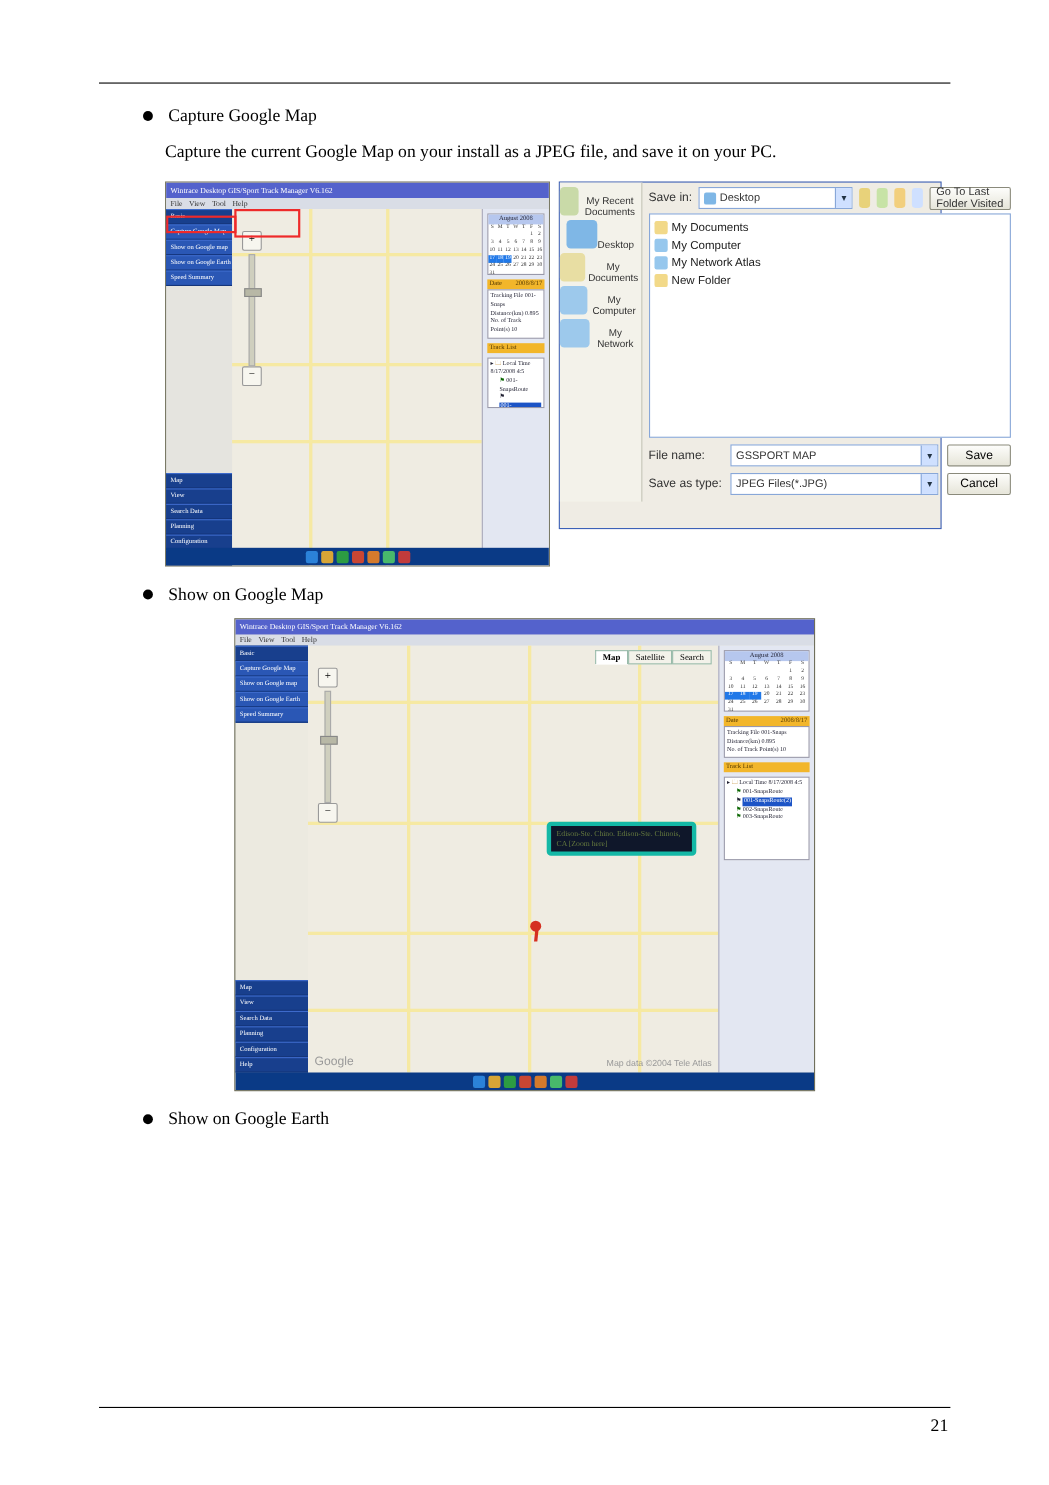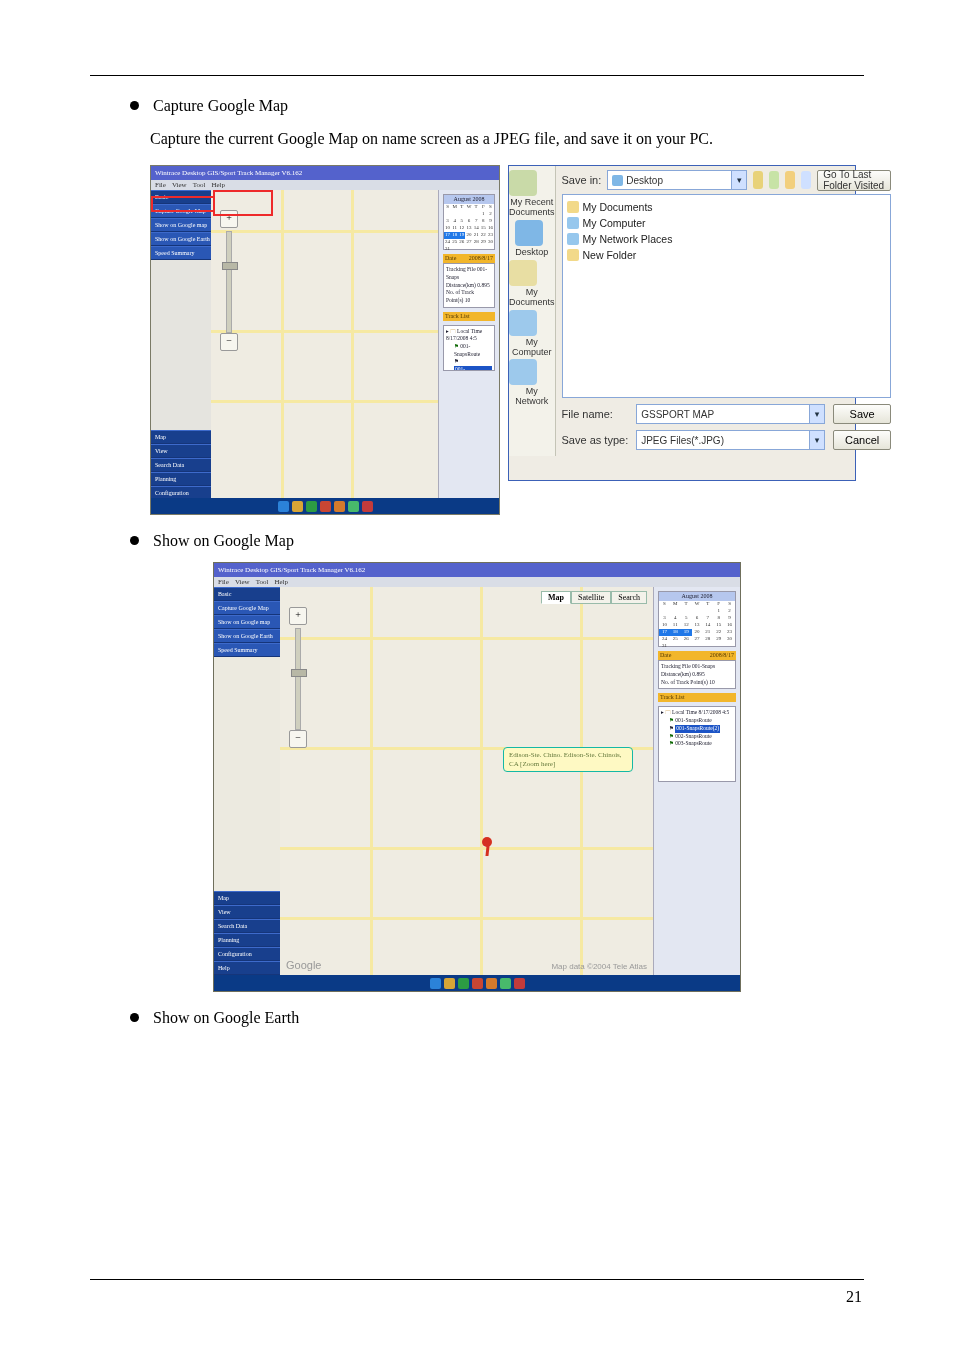--- a/index.html
+++ b/index.html
@@ -45,21 +45,21 @@
 
   
   .shot2{width:348px;height:316px;background:#efece4;border:1px solid #3c61b7;position:relative;font-family:"Segoe UI",Tahoma,sans-serif}
   .dlg-title{height:24px;background:linear-gradient(#6a8de0,#2c55bb);display:flex;align-items:center;justify-content:space-between;padding:0 4px;color:#fff;font-size:12px;font-weight:bold}
   .dlg-icons{display:flex;gap:4px}
   .sq{width:18px;height:16px;font-size:11px;display:flex;align-items:center;justify-content:center;border-radius:2px}
   .sq.help{background:#cfe0ff;color:#234}
   .sq.close{background:#d24a39;color:#fff}
   .dlg-body{display:flex;height:calc(100% - 24px)}
   .places{width:90px;border-right:1px solid #c4c4b6;display:flex;flex-direction:column;align-items:center;padding-top:4px;gap:2px;background:#f3f2ea}
-  .place{display:flex;flex-direction:column;align-items:flex-start;font-size:9px;color:#333;text-align:center;line-height:1.1}
+  .place{display:flex;flex-direction:row;align-items:flex-end;font-size:9px;color:#333;text-align:center;line-height:1.1}
   .place .picon{width:28px;height:26px;border-radius:4px;margin-bottom:2px}
   .mainarea{flex:1;display:flex;flex-direction:column}
   .toolbar{height:28px;display:flex;align-items:center;gap:6px;padding:0 6px;font-size:11px;color:#333}
   .toolbar label{white-space:nowrap}
   .combo{flex:0 0 130px;height:18px;border:1px solid #88a7d8;background:#fff;display:flex;align-items:center;padding:0 4px;font-size:10px;position:relative}
   .combo .arrow{position:absolute;right:0;top:0;bottom:0;width:14px;background:#cfe0ff;border-left:1px solid #88a7d8;display:flex;align-items:center;justify-content:center;font-size:9px;color:#234}
   .tb-ico{width:18px;height:18px;border-radius:3px}
   .listing{flex:1;border:1px solid #88a7d8;margin:0 6px;background:#fff;padding:4px;font-size:10.5px;color:#222}
   .listing .item{display:flex;align-items:center;gap:4px;height:16px}
   .listing .fico{width:12px;height:12px;border-radius:2px}
@@ -76,34 +76,34 @@
   .maparea .tabset{position:absolute;right:6px;top:4px;display:flex;gap:0;font-size:8px}
   .tab{background:#f3f2ea;border:1px solid #9ba;padding:1px 6px}
   .tab.active{background:#fff;border-bottom-color:#fff;font-weight:bold}
   .pin{position:absolute;width:14px;height:20px}
   .pin::before{content:"";position:absolute;left:2px;top:0;width:10px;height:10px;background:#d53020;border-radius:50%}
   .pin::after{content:"";position:absolute;left:5.5px;top:9px;width:3px;height:10px;background:#d53020;transform:skewX(-6deg)}
   .zoomslider{position:absolute;left:6px;top:20px;width:24px;height:150px}
   .zoomslider .zbtn{width:16px;height:16px;border-radius:2px;background:#f7f6ef;border:1px solid #999;margin:0 auto 3px auto;display:block;font-size:10px;text-align:center;line-height:14px}
   .zoomslider .rail{width:4px;height:100px;background:#cfcfbe;margin:0 auto;border:1px solid #aaa;position:relative}
   .zoomslider .thumb{position:absolute;left:-5px;width:14px;height:6px;background:#b8b8a6;border:1px solid #888}
-  .balloon{position:absolute;background:#fef9c3;border:1px solid #14b8a6;border-radius:4px;font-size:7px;padding:3px 5px;color:#667a3e;line-height:1.2}
+  .balloon{position:absolute;background:#0f172a;border:4px solid #14b8a6;border-radius:4px;font-size:7px;padding:3px 5px;color:#667a3e;line-height:1.2}
   .glogo{position:absolute;left:6px;bottom:4px;font-family:Arial,sans-serif;font-size:11px;color:#999}
 </style>
 </head>
 <body>
 <div class="page">
 
 <hr class="ruler">
 
 <div class="bullet-row">
   <span class="dot"></span>
   <span class="bullet-text">Capture Google Map</span>
 </div>
-<div class="para">Capture the current Google Map on name screen as a JPEG file, and save it on your PC.</div>
+<div class="para">Capture the current Google Map on your install as a JPEG file, and save it on your PC.</div>
 
 <div class="figpair">
 
   <div class="shot1 screenshot">
     <div class="titlebar">
       <span>Wintrace Desktop GIS/Sport Track Manager V6.162</span>
     </div>
     <div class="menubar">
       <span>File</span>
       <span>View</span>
@@ -267,21 +267,21 @@
               <div class="item">
                 <span class="fico" style="background: rgb(242, 217, 137);"></span>
                 <span>My Documents</span>
               </div>
               <div class="item">
                 <span class="fico" style="background: rgb(150, 199, 237);"></span>
                 <span>My Computer</span>
               </div>
               <div class="item">
                 <span class="fico" style="background: rgb(150, 199, 237);"></span>
-                <span>My Network Places</span>
+                <span>My Network Atlas</span>
               </div>
               <div class="item">
                 <span class="fico" style="background: rgb(242, 217, 137);"></span>
                 <span>New Folder</span>
               </div>
             </div>
         <div class="bottom">
           <label>File name:</label>
           <div class="txtcombo">
             <span>GSSPORT MAP</span>

